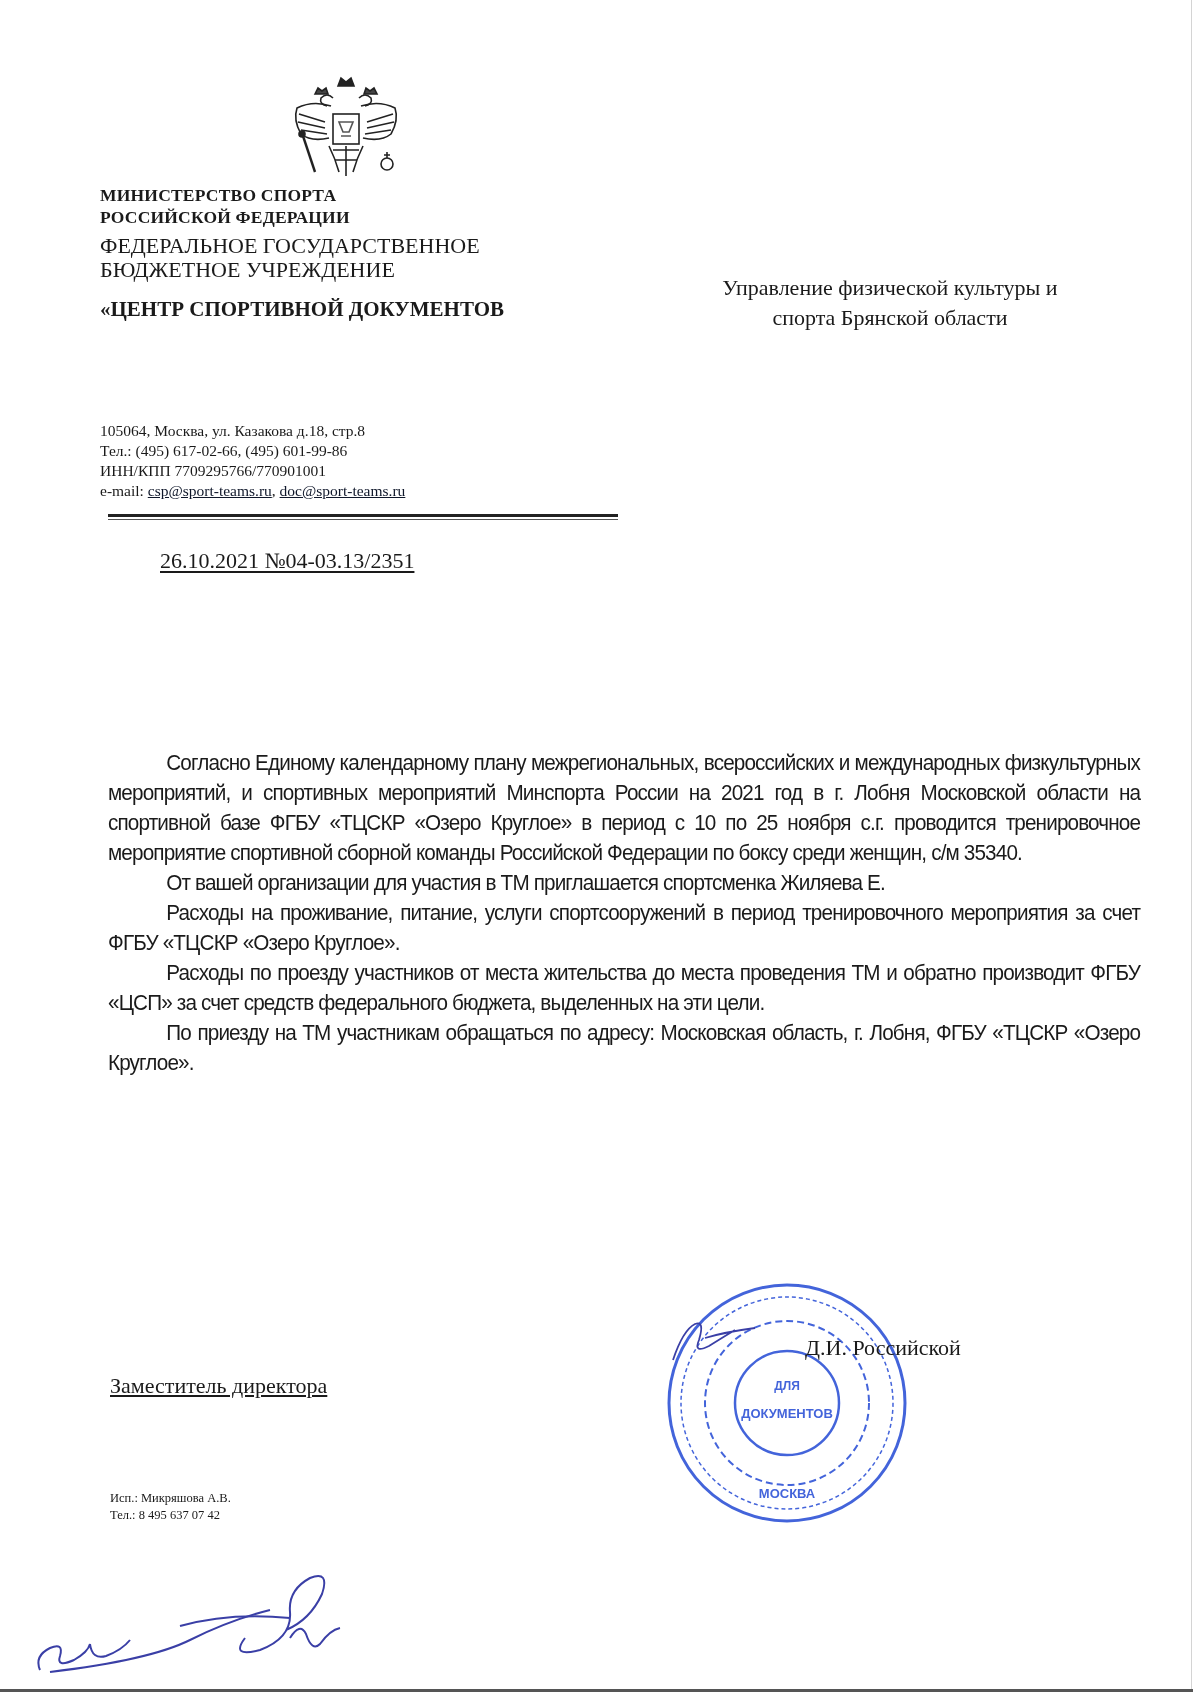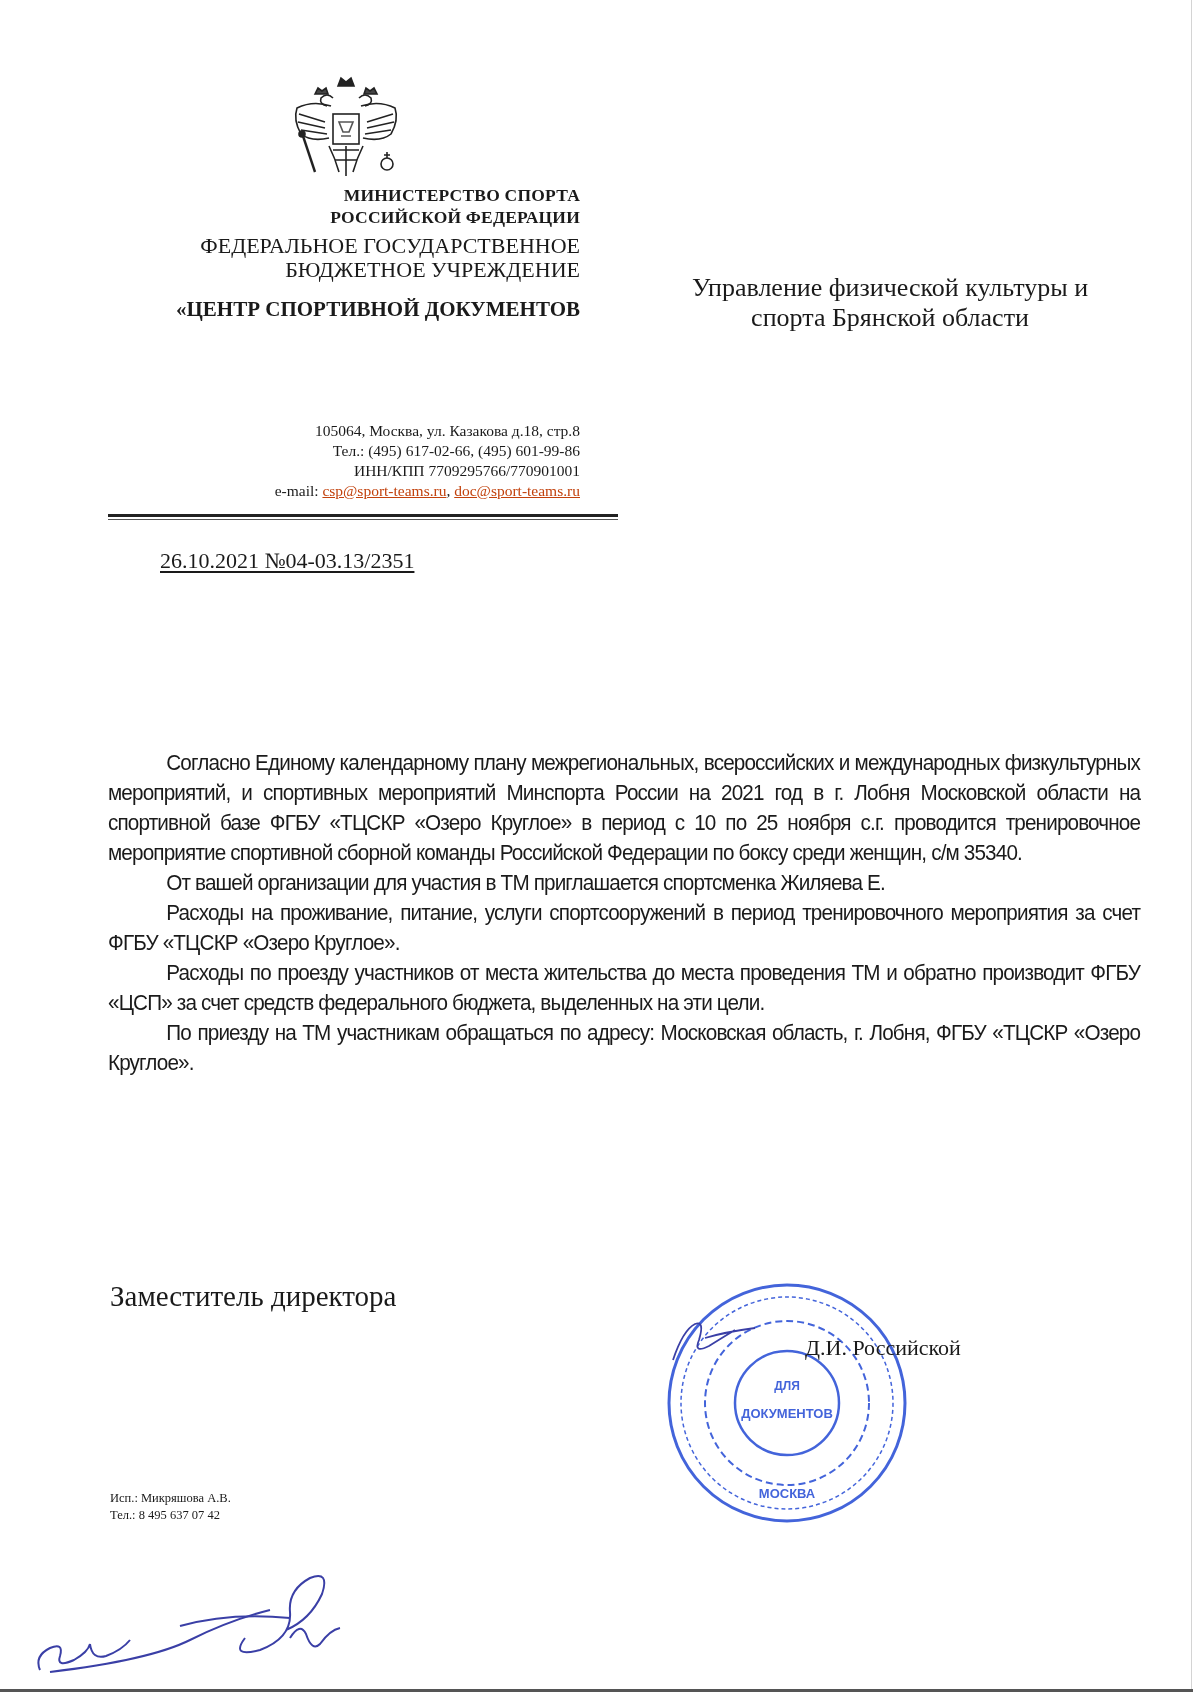--- a/index.html
+++ b/index.html
@@ -8,43 +8,43 @@
   .abs { position: absolute; }
 
   
   .edge-right { left: 1191px; top: 0; width: 1px; height: 1690px; background: #d4d4d4; }
   .edge-bottom { left: 0; top: 1689px; width: 1193px; height: 3px; background: #555; }
 
   
   .emblem { left: 283px; top: 72px; width: 126px; height: 112px; }
 
   
-  .hdr-left { left: 100px; width: 480px; text-align: right; }
+  .hdr-left { left: 100px; width: 480px; text-align: left; }
   .ministry { top: 184px; font-weight: bold; font-size: 17.5px; line-height: 22px; letter-spacing: 0.2px; }
   .org-type { top: 234px; font-size: 22px; line-height: 24px; }
   .org-name { top: 296px; font-size: 21px; font-weight: bold; line-height: 26px; }
   .contacts { top: 392px; font-size: 15.5px; line-height: 20px; margin-top: 29px; }
-  .contacts a { color: #c2410c; text-decoration: underline; }
+  .contacts a { color: #0f172a; text-decoration: underline; }
 
   .divider { left: 108px; width: 510px; top: 514px; height: 3px; background: #222; }
   .divider2 { left: 108px; width: 510px; top: 519px; height: 1px; background: #555; }
 
   .regnum { left: 160px; top: 548px; font-size: 22px; text-decoration: underline; text-underline-offset: 3px; text-align: center; }
 
   
-  .addressee { left: 660px; width: 460px; top: 273px; text-align: center; font-size: 26px; line-height: 30px; }
+  .addressee { left: 660px; width: 460px; top: 273px; text-align: center; font-size: 22px; line-height: 30px; }
 
   
   .body { left: 108px; width: 1032px; top: 748px; font-family: "Liberation Sans", sans-serif;
           font-size: 22px; line-height: 30px; letter-spacing: -0.9px; transform: scaleX(0.94);
           transform-origin: left top; width: 1098px; }
   .body p { margin: 0; text-align: justify; text-indent: 62px; }
 
   
-  .sig-title { left: 110px; top: 1280px; font-size: 29px; }
+  .sig-title { left: 110px; top: 1373px; font-size: 22px; text-decoration: underline; }
   .sig-name { left: 805px; top: 1335px; font-size: 22px; }
 
   .stamp { left: 662px; top: 1278px; width: 250px; height: 250px; opacity: 0.88; }
   .sign-small { left: 665px; top: 1310px; width: 160px; height: 60px; }
 
   .executor { left: 110px; top: 1490px; font-size: 12.5px; line-height: 17px; }
 
   .handwriting { left: 30px; top: 1560px; width: 330px; height: 120px; }
 </style>
 </head>

